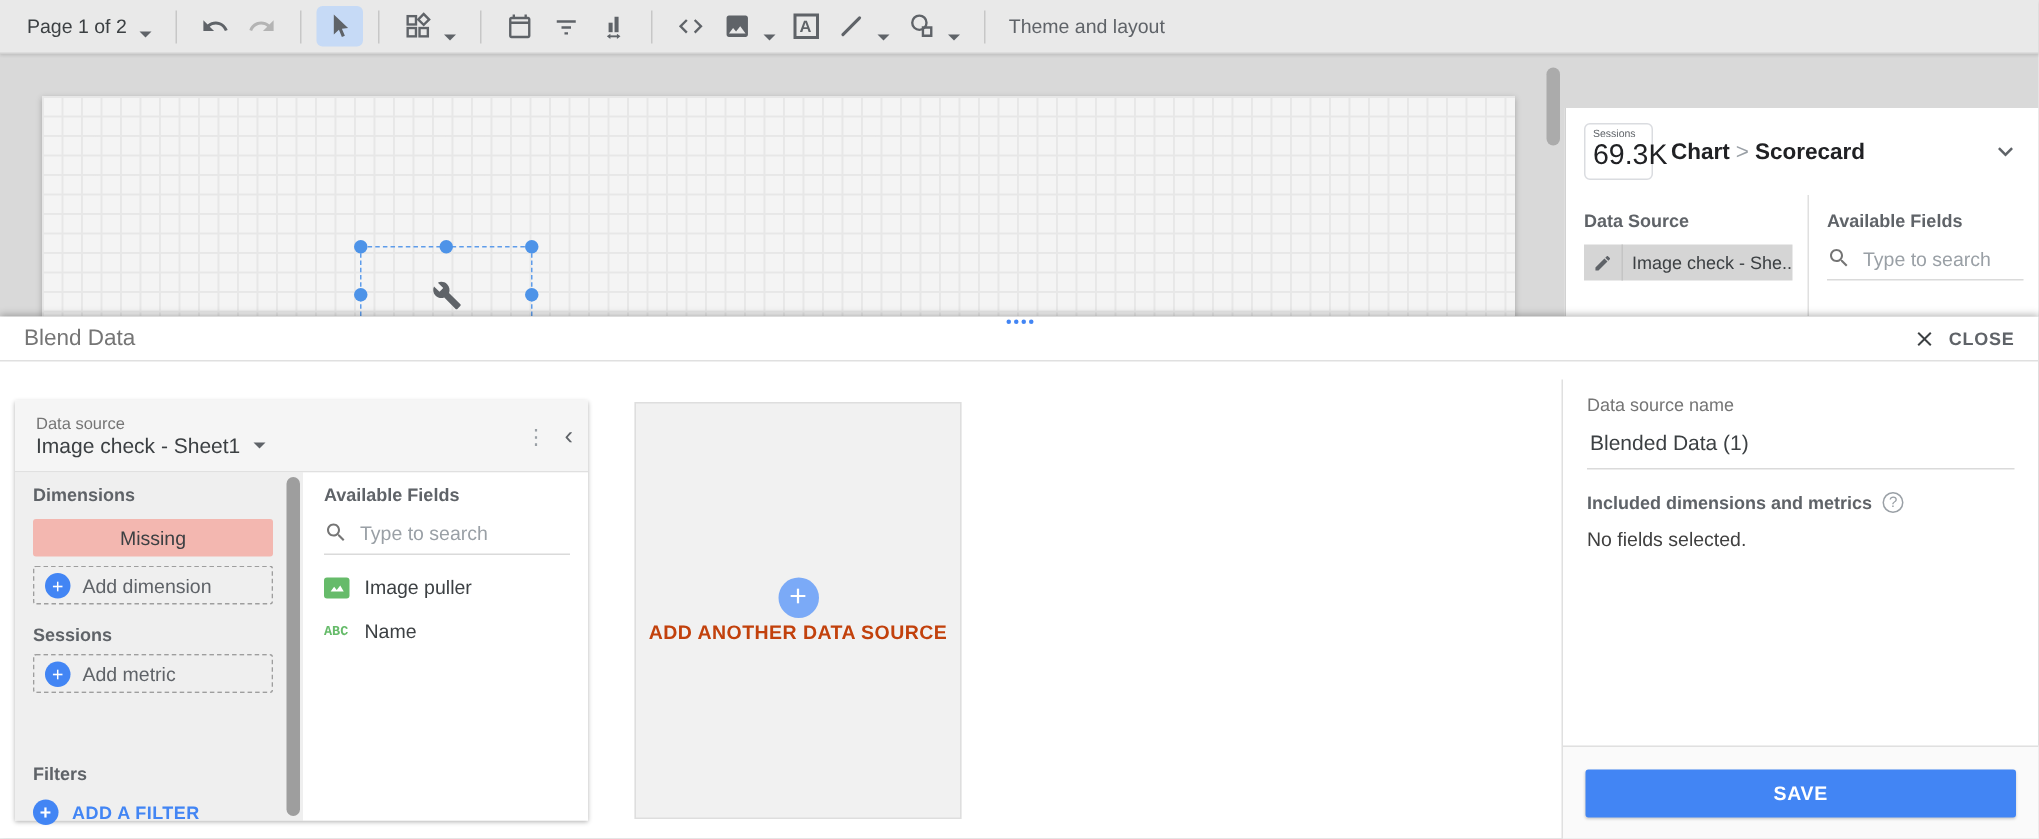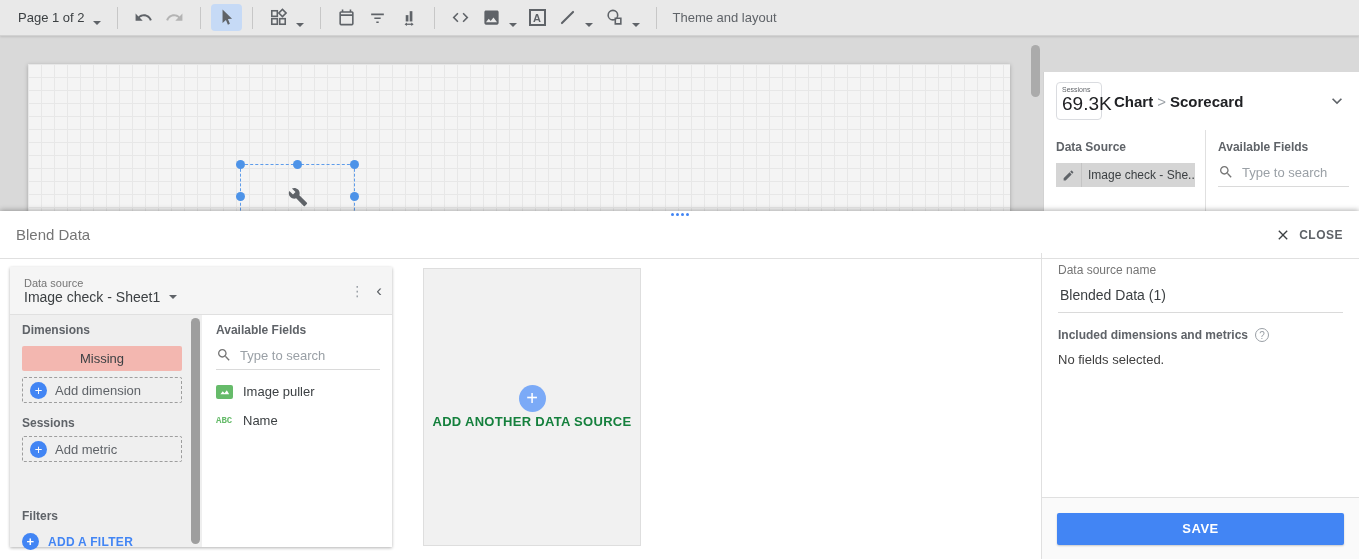--- a/index.html
+++ b/index.html
@@ -74,21 +74,21 @@
   .search-row svg { width:16px; height:16px; fill:#757575; flex:none; }
   .search-row input { border:none; outline:none; background:transparent; font-size:13px; width:100%;
     color:#3C4043; font-family:"Liberation Sans",sans-serif; }
   .search-row input::placeholder { color:#9AA0A6; }
 
   
   .blend { position:absolute; left:0; top:211px; width:1359px; height:348px; background:#FFFFFF;
     box-shadow:0 -1px 5px rgba(0,0,0,.3); z-index:40; }
   .drag-dots { position:absolute; left:50%; top:2px; transform:translateX(-50%); display:flex; gap:2px; }
   .drag-dots i { width:3px; height:3px; border-radius:50%; background:#4285F4; display:block; }
-  .blend-head { height:48px; display:flex; align-items:center; padding:0 16px;
+  .blend-head { height:30px; display:flex; align-items:center; padding:0 16px;
     border-bottom:1px solid #E0E0E0; }
   .blend-title { font-size:15px; color:#757575; }
   .close-btn { margin-left:auto; display:flex; align-items:center; gap:8px; color:#5F6368;
     font-size:12px; font-weight:bold; letter-spacing:.5px; cursor:pointer; }
   .close-btn svg { width:16px; height:16px; fill:#3C4043; }
 
   
   .src-card { position:absolute; left:10px; top:56px; width:382px; height:280px; background:#fff;
     box-shadow:0 1px 3px rgba(0,0,0,.3); display:flex; flex-direction:column; }
   .src-head { height:48px; background:#F5F5F5; border-bottom:1px solid #E0E0E0; display:flex;
@@ -118,21 +118,21 @@
   .img-field-icon svg { position:absolute; left:0; top:0; width:17px; height:14px; fill:#fff; }
   .abc-field-icon { color:#66BB6A; font-size:9px; font-weight:bold; font-family:"Liberation Mono",monospace;
     width:17px; flex:none; }
 
   
   .add-card { position:absolute; left:423px; top:57px; width:218px; height:278px; background:#F1F1F1;
     border:1px solid #DEDEDE; display:flex; flex-direction:column; align-items:center;
     justify-content:center; cursor:pointer; }
   .add-card .big-plus { width:27px; height:27px; border-radius:50%; background:#7BAAF7; color:#fff;
     font-size:20px; display:flex; align-items:center; justify-content:center; margin-bottom:2px; }
-  .add-card .cap { font-size:13px; font-weight:bold; color:#15803d; letter-spacing:.3px; }
+  .add-card .cap { font-size:13px; font-weight:bold; color:#c2410c; letter-spacing:.3px; }
 
   
   .blend-settings { position:absolute; left:1041px; top:42px; width:318px; height:306px;
     border-left:1px solid #E0E0E0; }
   .bs-inner { padding:10px 16px 0 16px; }
   .bs-label { font-size:12px; color:#757575; }
   .name-input { font-size:14px; color:#3C4043; padding:10px 0 9px 2px; border-bottom:1px solid #DADADA;
     width:100%; }
   .included-row { display:flex; align-items:center; gap:7px; margin-top:15px; }
   .included-row .lbl { font-size:12px; color:#5F6368; font-weight:bold; }

